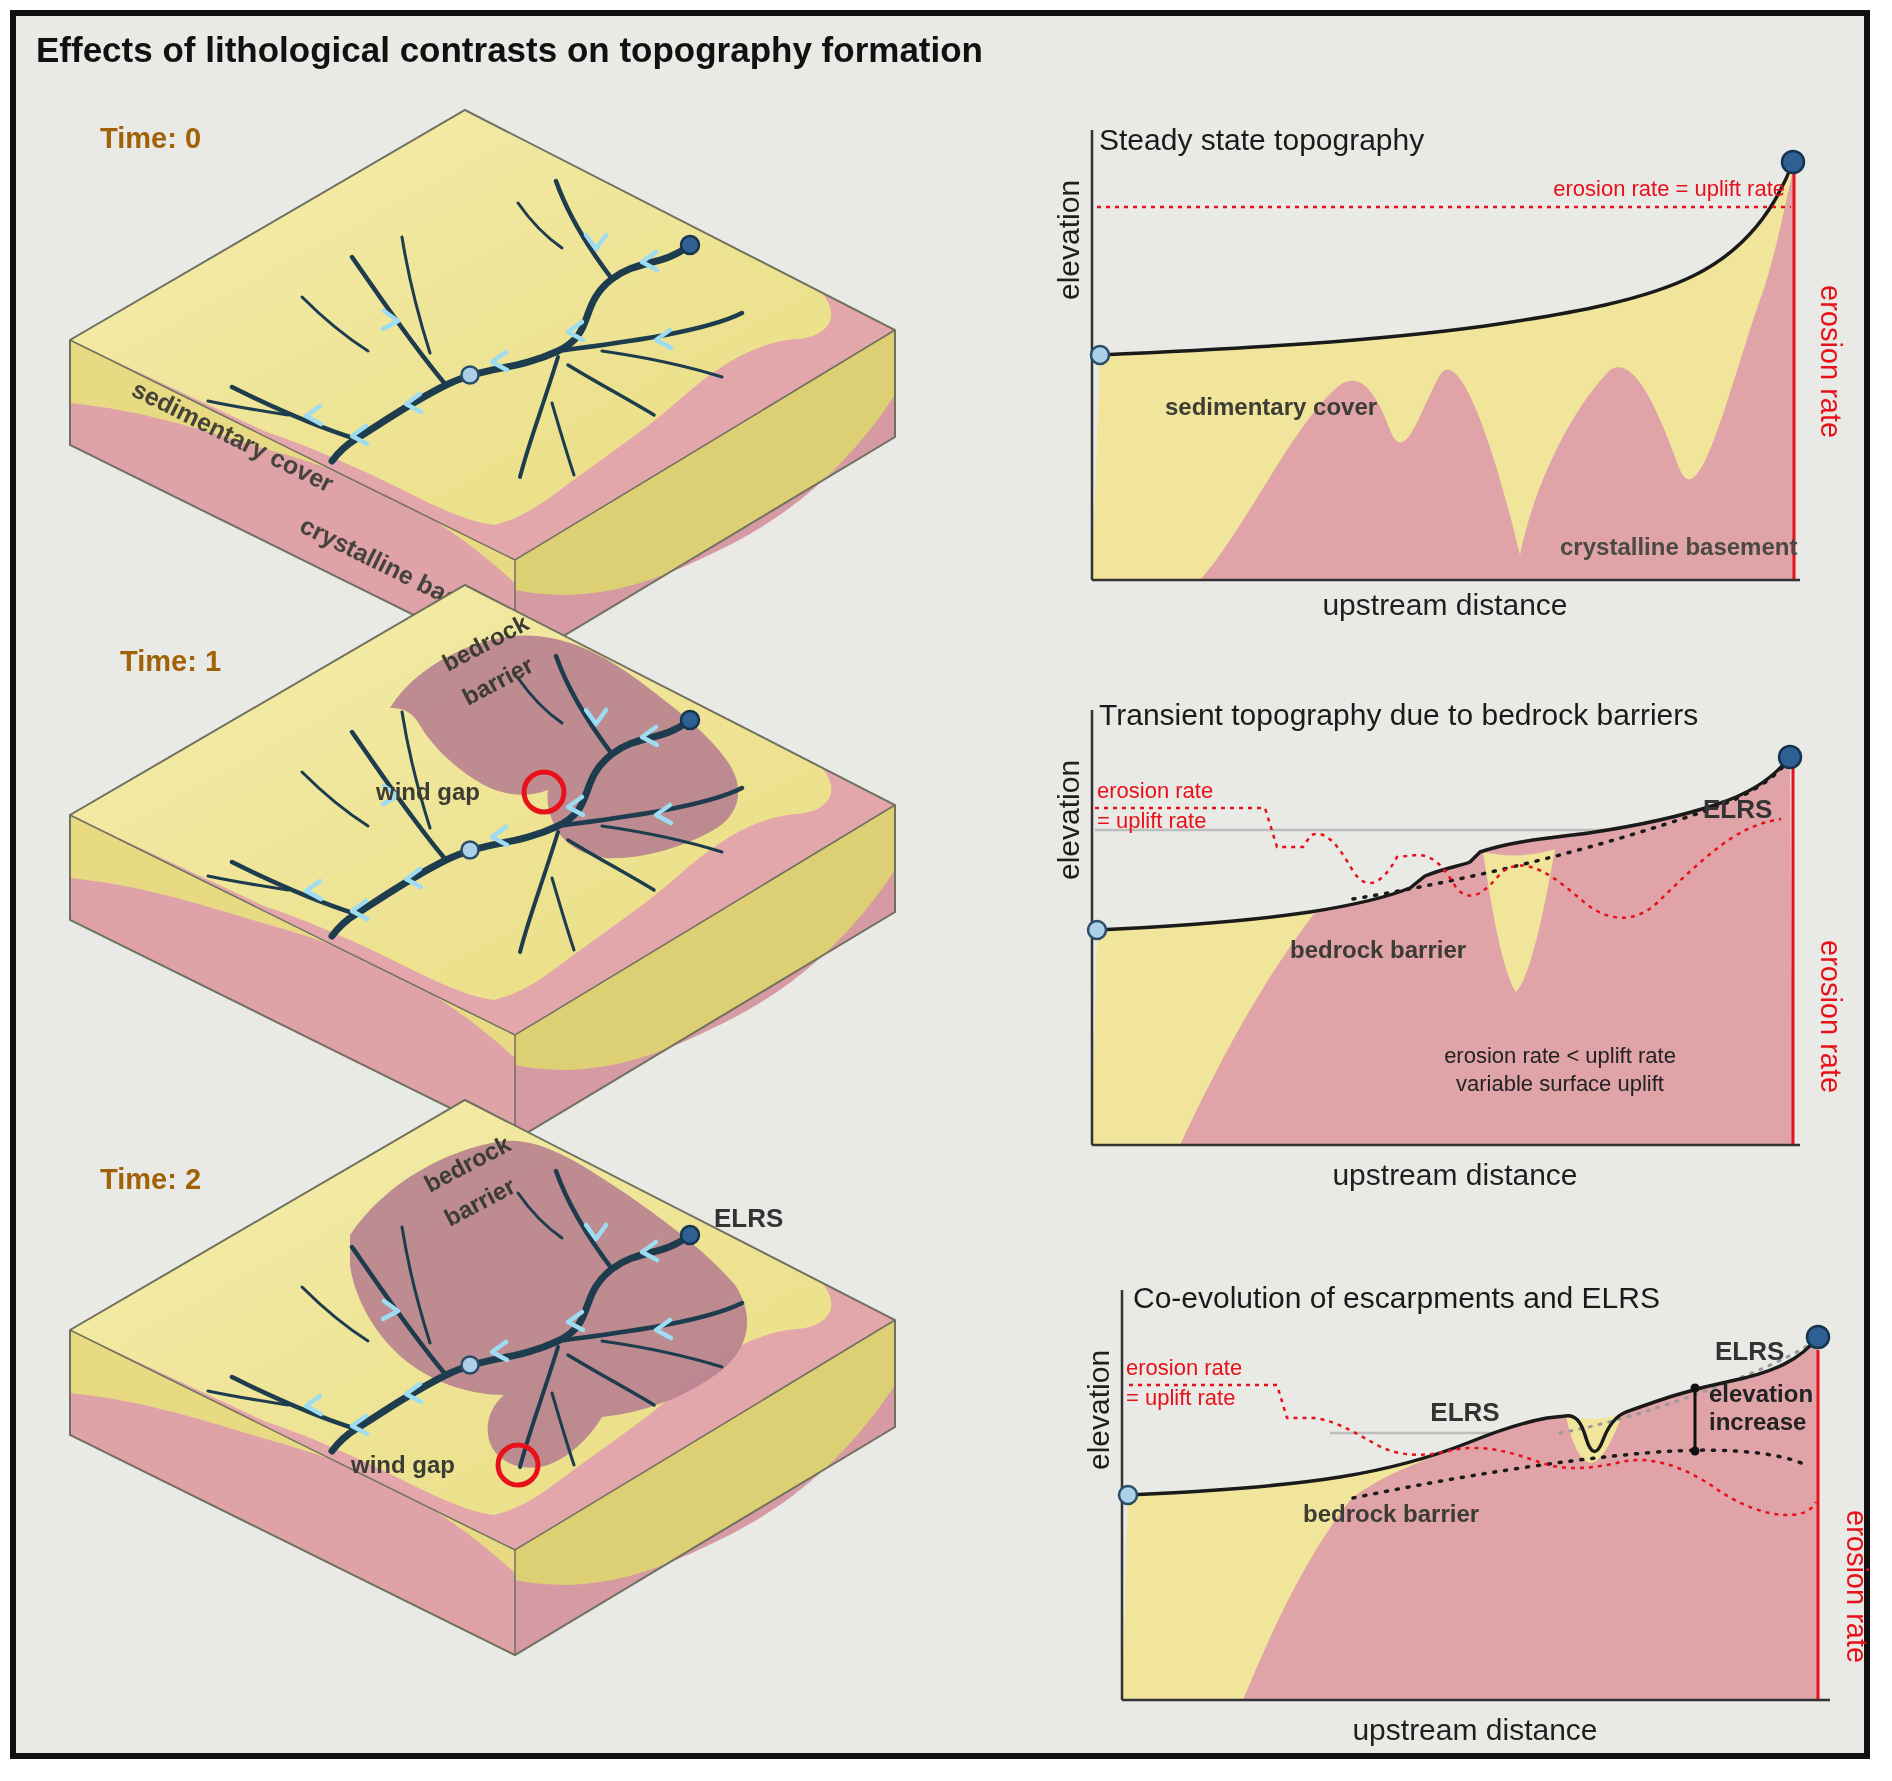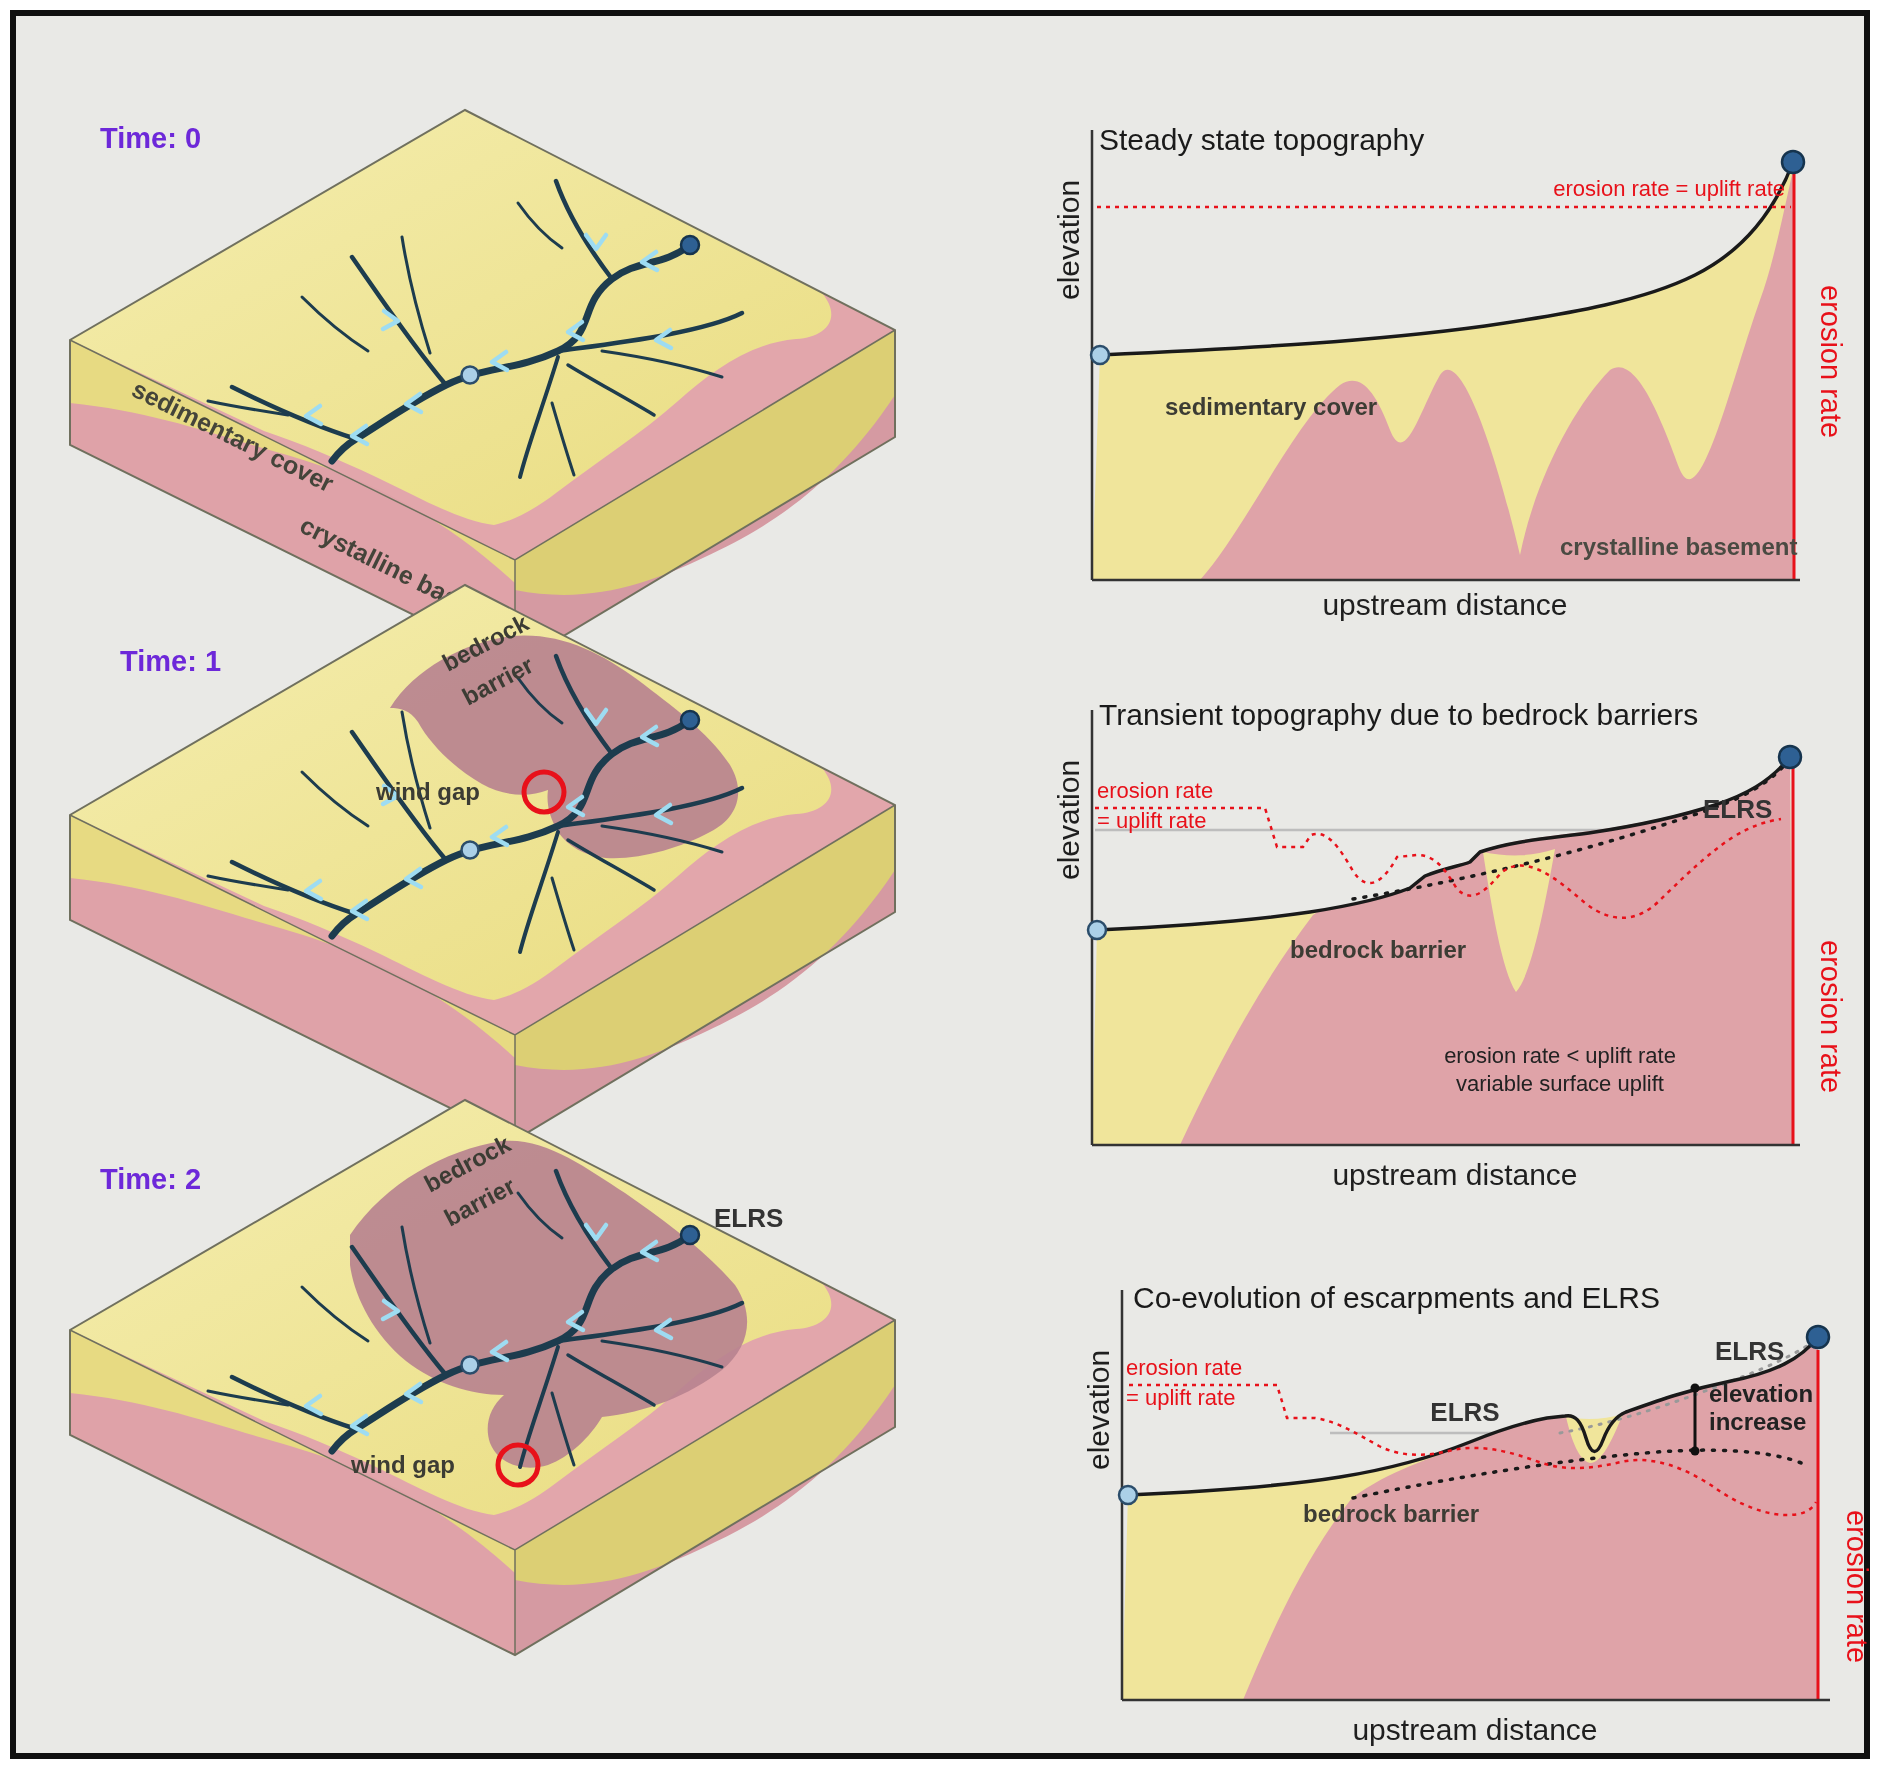--- a/index.html
+++ b/index.html
@@ -1,21 +1,21 @@
 <!DOCTYPE html>
 <html><head>
 <meta charset="utf-8">
 <style>
   html,body{margin:0;padding:0;background:#ffffff;}
   .page{position:relative;width:1892px;height:1781px;background:#ffffff;
         font-family:"Liberation Sans",sans-serif;overflow:hidden;}
   .frame{position:absolute;left:10px;top:10px;width:1860px;height:1749px;
          background:#e9e9e6;border:6px solid #101010;box-sizing:border-box;pointer-events:none;}
   .fig-title{position:absolute;left:36px;top:30px;font-size:35px;font-weight:bold;color:#111;margin:0;}
-  .time-label{position:absolute;font-size:29px;font-weight:bold;color:#6d28d9;}
+  .time-label{position:absolute;font-size:29px;font-weight:bold;color:#a16207;}
   .tl0{left:100px;top:122px;} .tl1{left:100px;top:645px;margin-left:20px;} .tl2{left:100px;top:1163px;}
   svg{position:absolute;overflow:visible;}
   .b0{left:50px;top:85px;} .b1{left:50px;top:560px;} .b2{left:50px;top:1075px;}
   .c1{left:1055px;top:110px;} .c2{left:1055px;top:685px;} .c3{left:1085px;top:1270px;}
   
   text{font-family:"Liberation Sans",sans-serif;}
   .ttl{font-size:30px;fill:#1a1a1a;}
   .ax{font-size:30px;fill:#1f1f1f;}
   .ax-red{font-size:29px;fill:#e8111a;}
   .note-red{font-size:22px;fill:#e8111a;}
@@ -24,20 +24,21 @@
   .lab-bold2{font-size:24px;font-weight:bold;fill:#4a4a42;}
   .elrs{font-size:26px;font-weight:bold;fill:#333;}
   .face-lab{font-size:25px;font-weight:bold;fill:#44443a;}
   .inc-lab{font-size:24px;font-weight:bold;fill:#222;}
 </style>
 </head>
 <body>
 
 <div class="page">
   <div class="frame"></div>
+  <h1 class="fig-title">Effects of lithological contrasts on topography formation</h1>
 
   <svg width="0" height="0" style="position:absolute">
     <defs>
       <linearGradient id="topGrad" x1="0" y1="0" x2="1" y2="1">
         <stop offset="0" stop-color="#f5eeb0"></stop>
         <stop offset="1" stop-color="#e9dc80"></stop>
       </linearGradient>
 
       <g id="g-faces">
         <path d="M415,25 L845,245 L465,475 L20,255 Z" fill="#e2a6ab"></path>

